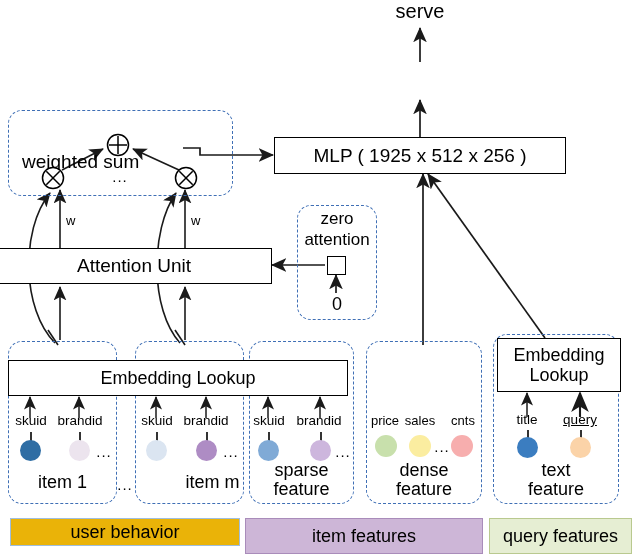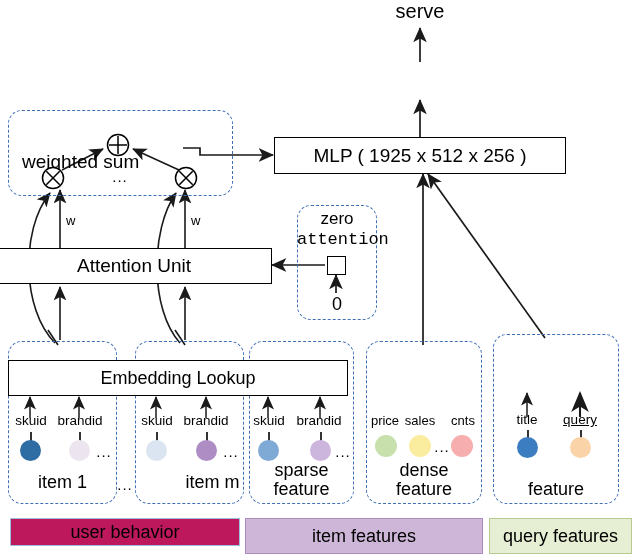--- a/index.html
+++ b/index.html
@@ -124,34 +124,38 @@
 
   <div class="ctr t-dots" style="left:100px;top:168px;width:40px;">...</div>
 
   <div class="lbl t-w" style="left:66px;top:213px;">w</div>
   <div class="lbl t-w" style="left:191px;top:213px;">w</div>
 
   <div class="solidbox t-att" style="left:-4px;top:248px;width:276px;height:36px;">Attention Unit</div>
 
   <div class="dashbox" style="left:297px;top:205px;width:80px;height:115px;"></div>
   <div class="ctr t-zero" style="left:297px;top:209px;width:80px;">zero</div>
-  <div class="ctr t-zero" style="left:297px;top:230px;width:80px;font-family:Liberation Mono, monospace;">attention</div>
+  <div class="ctr t-zero" style="left:297px;top:230px;width:80px;">attention</div>
   <div class="solidbox" style="left:327px;top:256px;width:19px;height:19px;"></div>
   <div class="ctr t-zero0" style="left:297px;top:294px;width:80px;">0</div>
 
   <div class="dashbox" style="left:8px;top:341px;width:109px;height:163px;"></div>
   <div class="dashbox" style="left:135px;top:341px;width:109px;height:163px;"></div>
   <div class="dashbox" style="left:249px;top:341px;width:105px;height:163px;"></div>
   <div class="dashbox" style="left:366px;top:341px;width:116px;height:163px;"></div>
   <div class="dashbox" style="left:493px;top:334px;width:126px;height:170px;"></div>
 
   <div class="ctr t-dots" style="left:112px;top:476px;width:26px;">...</div>
 
   <div class="solidbox t-emb" style="left:8px;top:360px;width:340px;height:36px;">Embedding Lookup</div>
 
+  <div class="solidbox t-emb2" style="left:497px;top:338px;width:124px;height:54px;flex-direction:column;">
+    <span>Embedding</span>
+    <span>Lookup</span>
+  </div>
 
   <div class="ctr t-field" style="left:8px;top:413px;width:46px;">skuid</div>
   <div class="ctr t-field" style="left:52px;top:413px;width:56px;">brandid</div>
   <div class="dotstem" style="left:30px;top:432px;height:9px;"></div>
   <div class="dot" style="left:20px;top:440px;width:21px;height:21px;background:#2e6da4;"></div>
   <div class="dotstem" style="left:79px;top:432px;height:9px;"></div>
   <div class="dot" style="left:69px;top:440px;width:21px;height:21px;background:#ece4ee;"></div>
   <div class="ctr t-dots" style="left:91px;top:443px;width:26px;">...</div>
   <div class="ctr t-item" style="left:8px;top:472px;width:109px;">item 1</div>
 
@@ -183,22 +187,23 @@
   <div class="dot" style="left:451px;top:435px;width:22px;height:22px;background:#f7aeae;"></div>
   <div class="ctr t-feat" style="left:366px;top:461px;width:116px;">dense</div>
   <div class="ctr t-feat" style="left:366px;top:480px;width:116px;">feature</div>
 
   <div class="ctr t-field" style="left:505px;top:412px;width:44px;">title</div>
   <div class="ctr t-field" style="left:557px;top:412px;width:46px;text-decoration:underline;">query</div>
   <div class="dotstem" style="left:527px;top:430px;height:8px;"></div>
   <div class="dot" style="left:517px;top:437px;width:21px;height:21px;background:#3b7dc0;"></div>
   <div class="dotstem" style="left:580px;top:430px;height:8px;"></div>
   <div class="dot" style="left:570px;top:437px;width:21px;height:21px;background:#fbd3a8;"></div>
+  <div class="ctr t-feat" style="left:493px;top:461px;width:126px;">text</div>
   <div class="ctr t-feat" style="left:493px;top:480px;width:126px;">feature</div>
 
   <div class="band" style="left:10px;top:518px;width:230px;height:28px;
-              background:#be185d;border:1.3px solid #9fbede;">user behavior</div>
+              background:#eab308;border:1.3px solid #9fbede;">user behavior</div>
   <div class="band" style="left:245px;top:518px;width:238px;height:36px;
               background:#cdb6d7;border:1.3px solid #a98cba;">item features</div>
   <div class="band" style="left:489px;top:518px;width:143px;height:36px;
               background:#e6eed3;border:1.3px solid #b9c98f;">query features</div>
 
 </div>
 
 </body></html>

